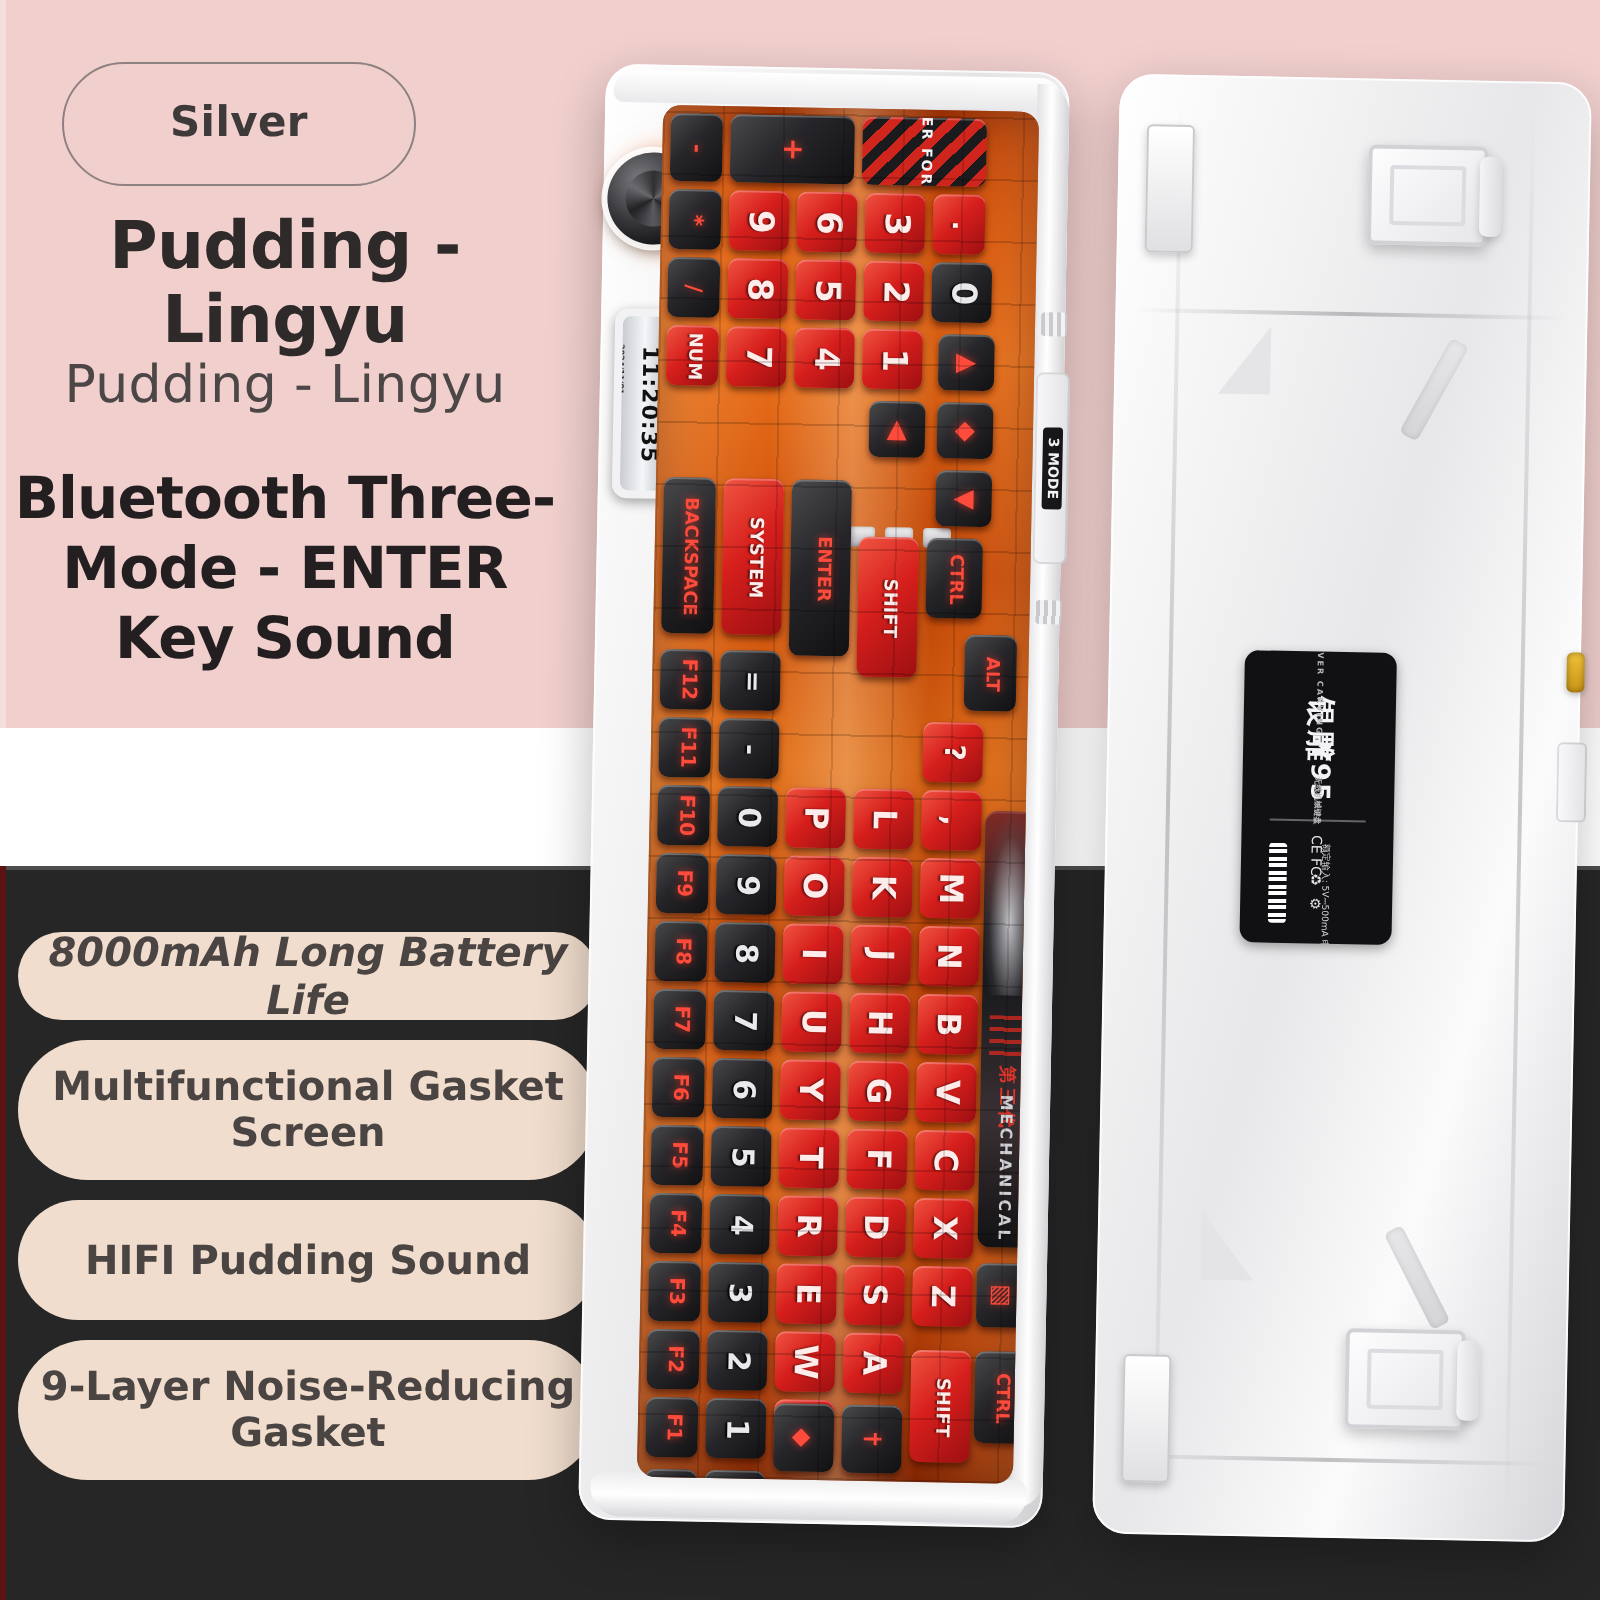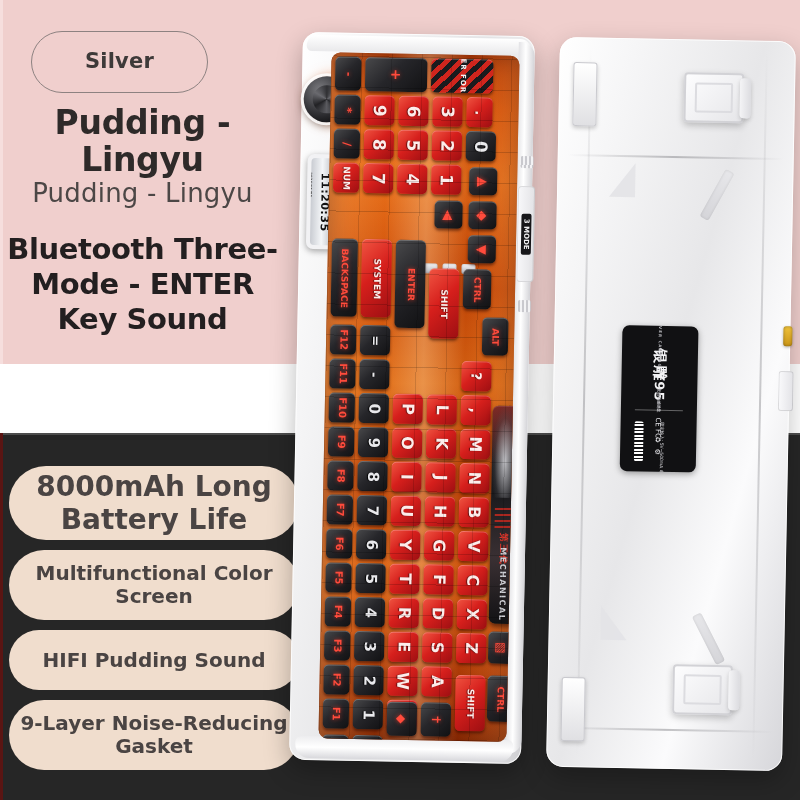--- a/index.html
+++ b/index.html
@@ -123,21 +123,21 @@
     align-items: center;
     justify-content: center;
     text-align: center;
     color: #4a4443;
     font-weight: 700;
     box-sizing: border-box;
     padding: 0 6px;
     margin-bottom: 10px;
   }
   .pill span { display: block; width: 100%; }
-  .pill-1 { height: 74px; font-size: 28px; }
+  .pill-1 { height: 44px; font-size: 20px; font-style: italic; }
   .pill-2 { height: 70px; font-size: 20px; line-height: 1.14; }
   .pill-3 { height: 60px; font-size: 20px; }
   .pill-4 { height: 70px; font-size: 20px; line-height: 1.14; }
 
   
   .kb { position: absolute; }
 
   
   #kb-front {
     left: 296px; top: 34px;
@@ -515,21 +515,21 @@
 
   <div class="title-main">Pudding - Lingyu</div>
   <div class="title-sub">Pudding - Lingyu</div>
   <div class="title-feature">Bluetooth Three-Mode - ENTER Key Sound</div>
 
   <div class="pills">
     <div class="pill pill-1">
         <span>8000mAh Long Battery Life</span>
       </div>
     <div class="pill pill-2">
-        <span>Multifunctional Color Screen</span>
+        <span>Multifunctional Gasket Screen</span>
       </div>
     <div class="pill pill-3">
         <span>HIFI Pudding Sound</span>
       </div>
     <div class="pill pill-4">
         <span>9-Layer Noise-Reducing Gasket</span>
       </div>
   </div>
 
   <div class="kb" id="kb-front">

